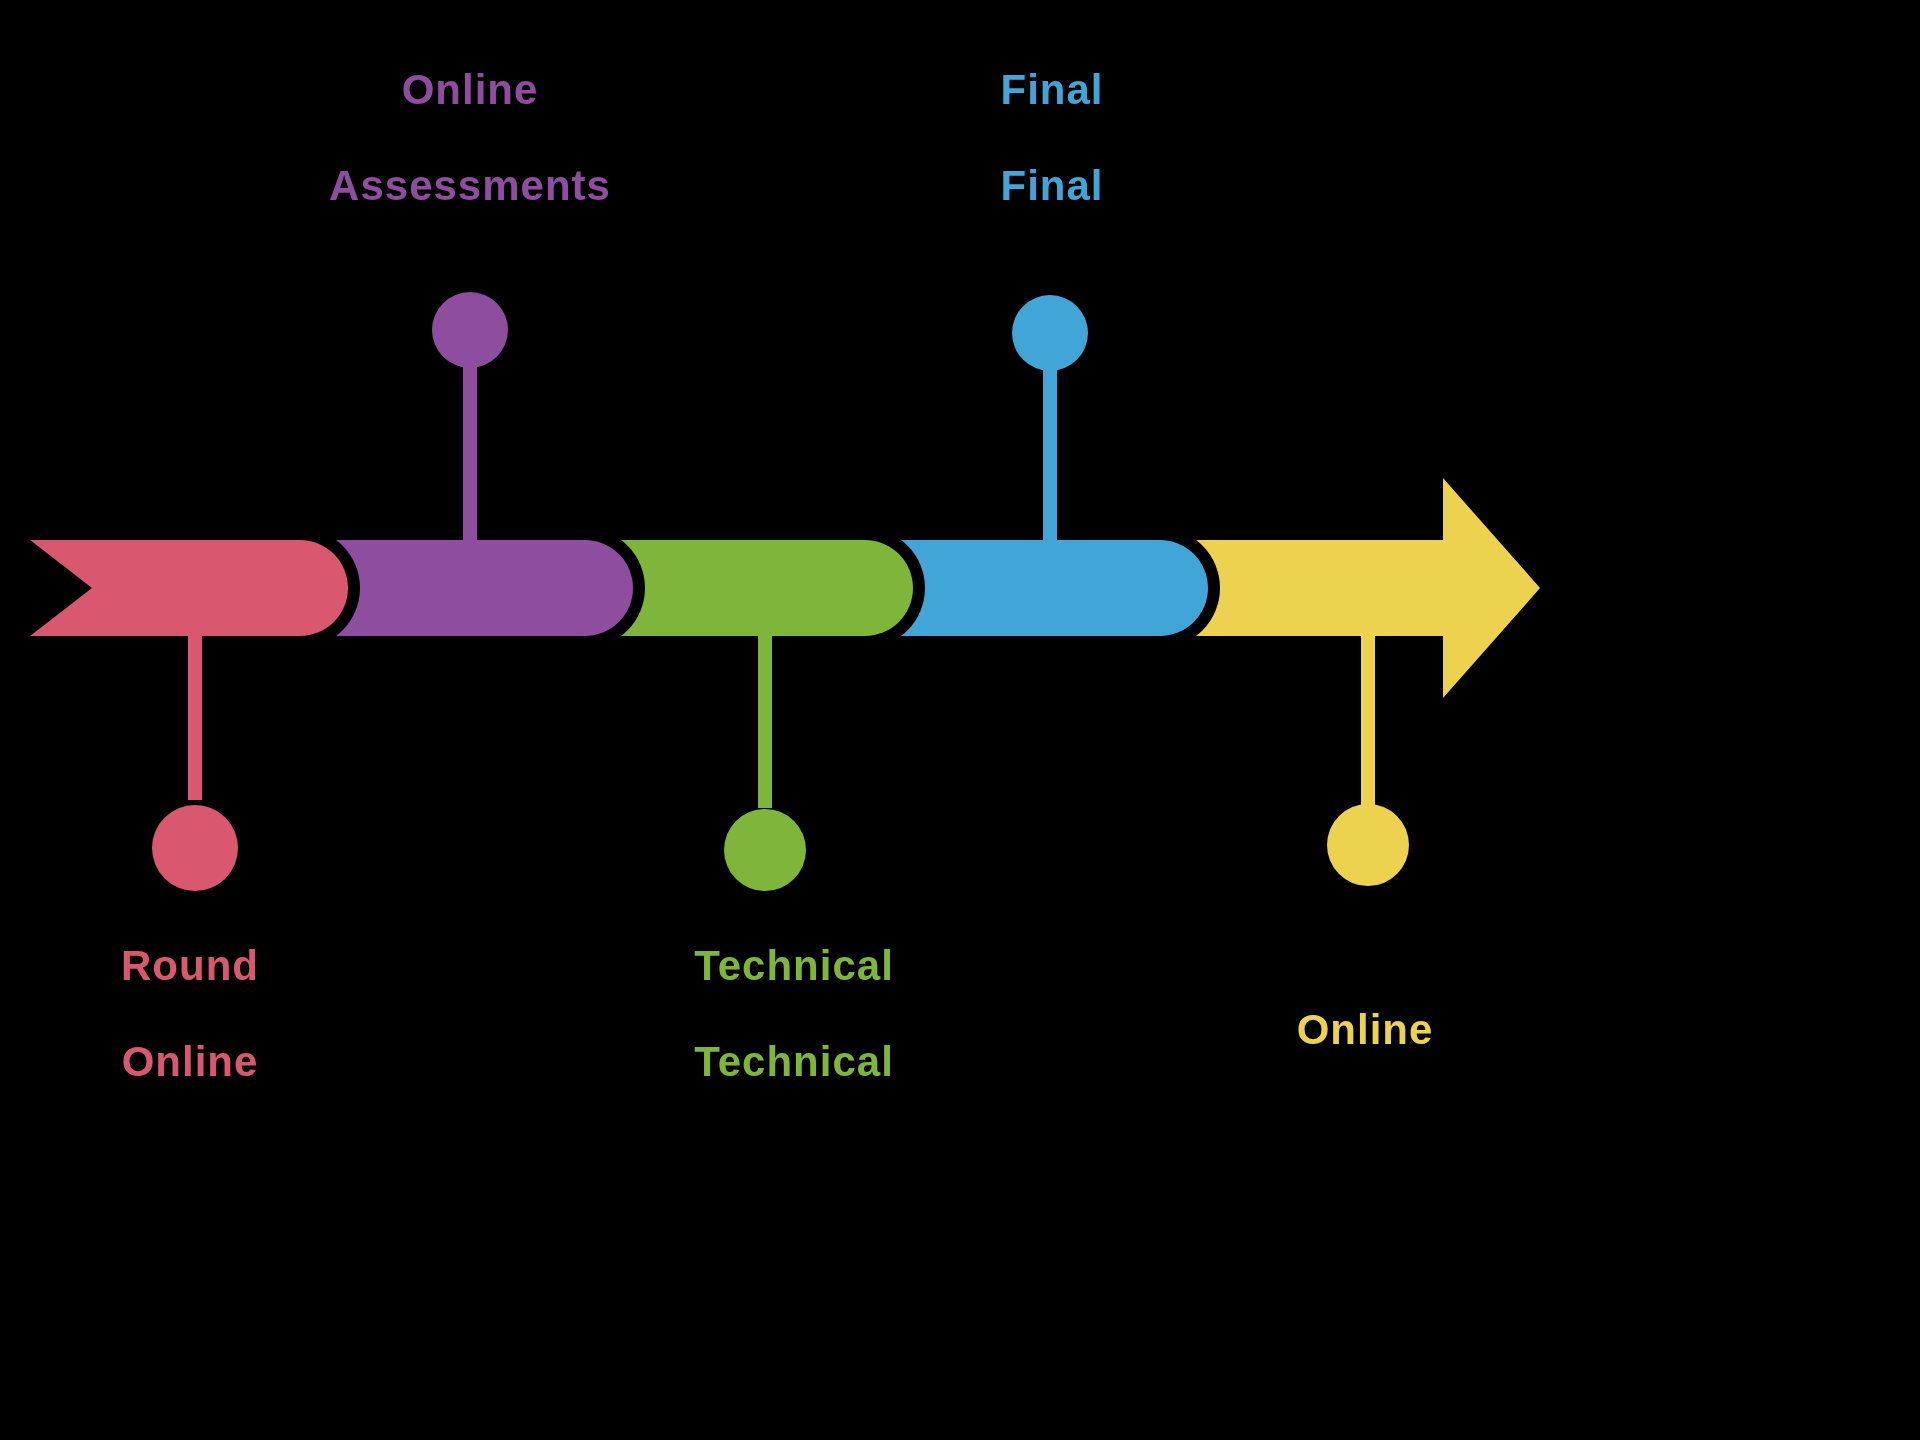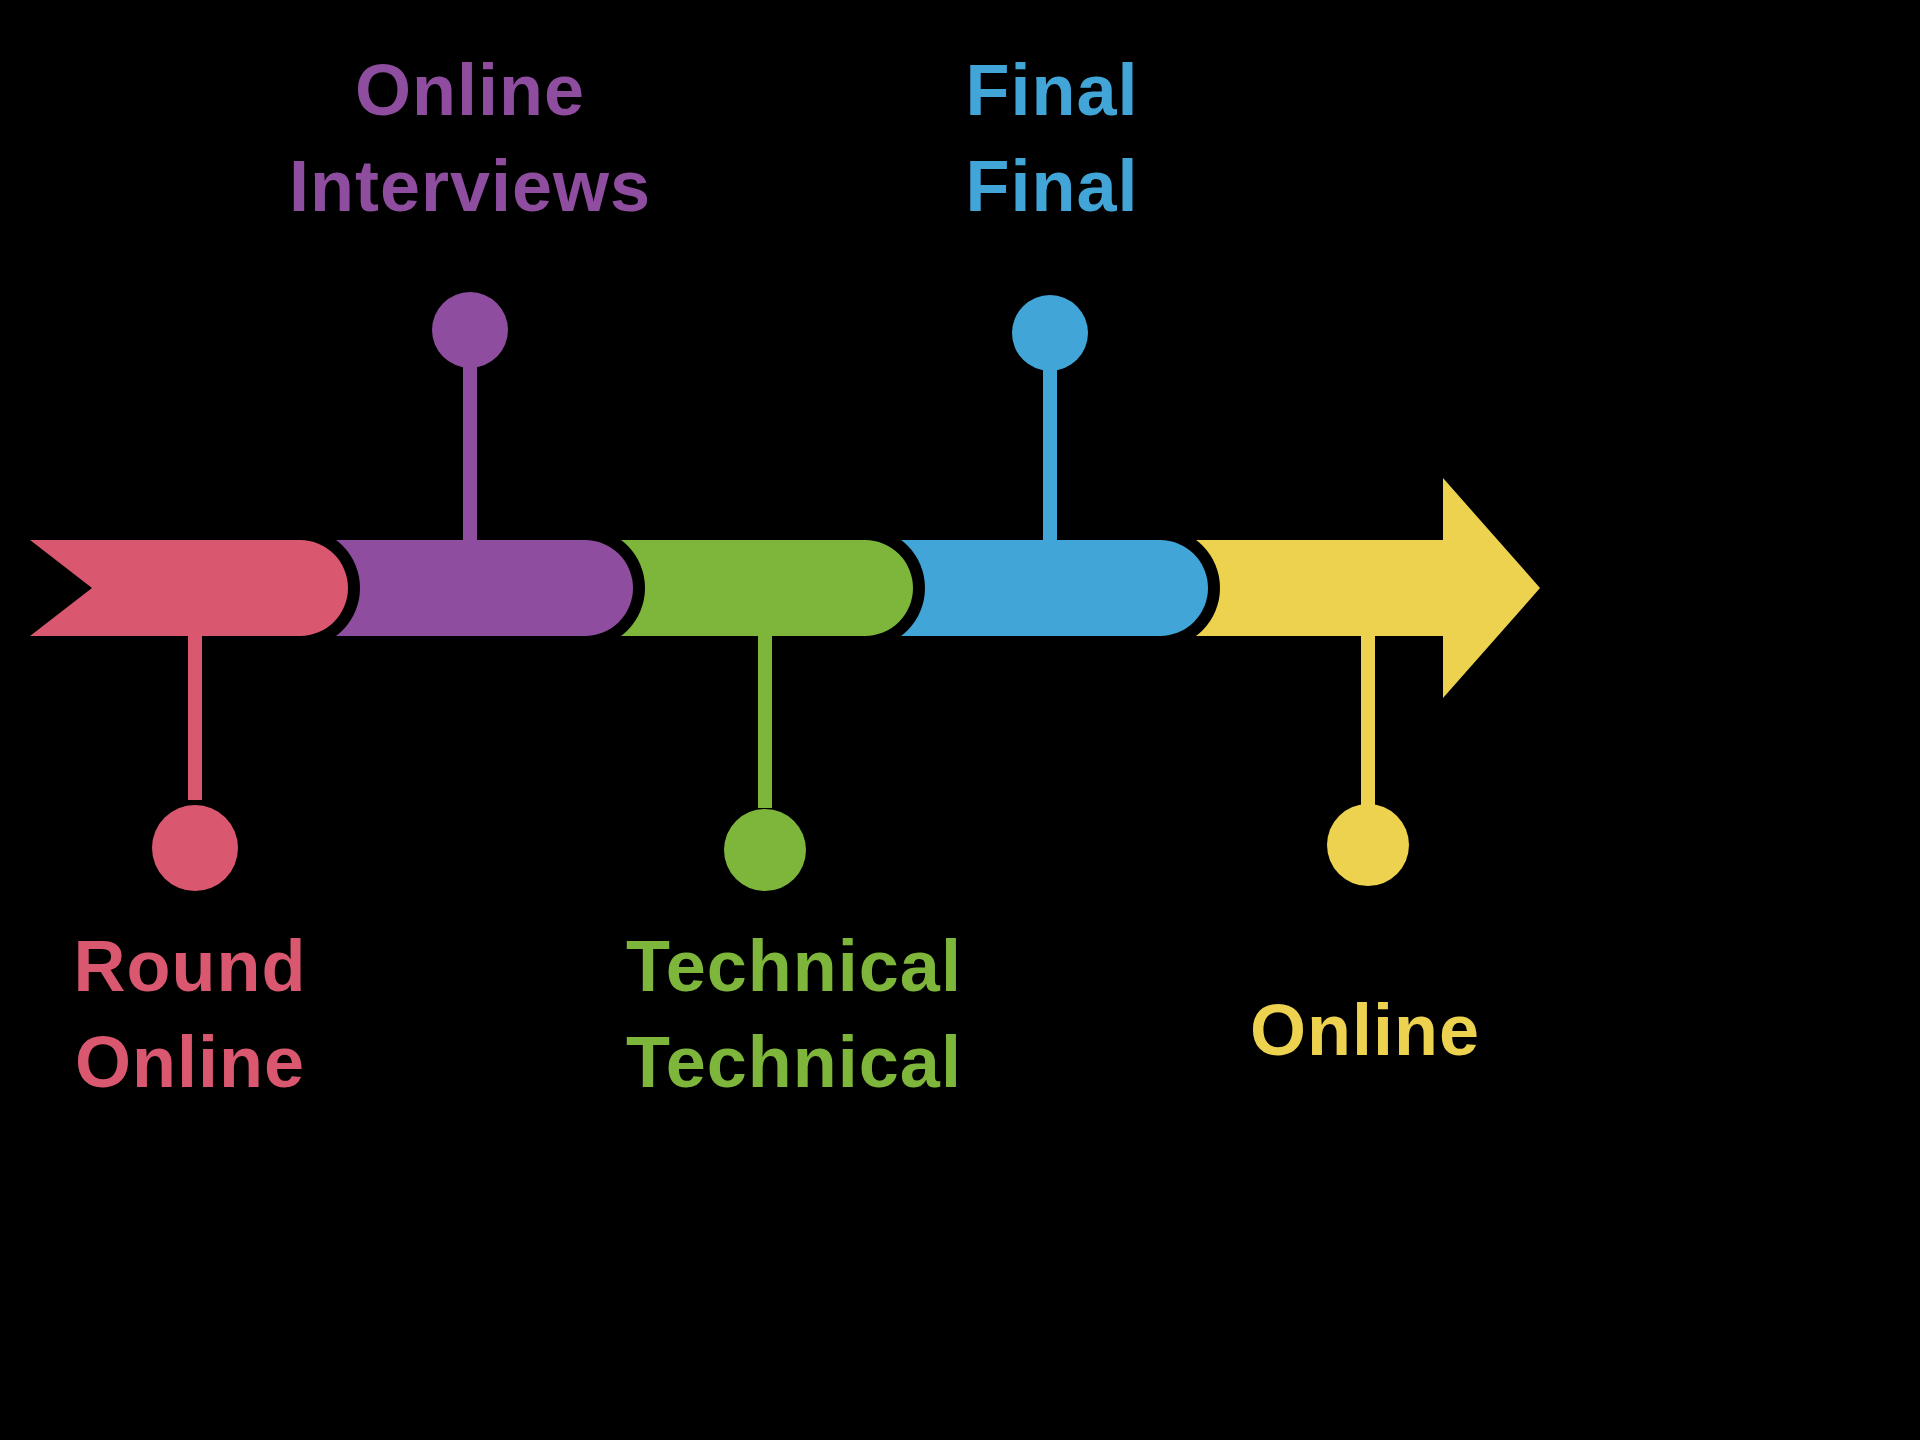--- a/index.html
+++ b/index.html
@@ -20,21 +20,21 @@
   .timeline-svg {
     position: absolute;
     left: 0;
     top: 0;
   }
   .stage-label {
     position: absolute;
     transform: translateX(-50%);
     text-align: center;
     font-weight: bold;
-    font-size: 72px;
+    font-size: 42px;
     line-height: 96px;
     letter-spacing: 1px;
     white-space: nowrap;
   }
   .stage-label span { display: block; }
   .c-pink   { color: #d9586f; }
   .c-purple { color: #8e4d9e; }
   .c-green  { color: #7eb63c; }
   .c-blue   { color: #42a5d8; }
   .c-yellow { color: #edd24f; }
@@ -90,21 +90,21 @@
 
     <path d="M252 540 H585 A48 48 0 0 1 585 636 H252 Z" fill="#8e4d9e"></path>
 
     <circle cx="300" cy="588" r="60" fill="#000000"></circle>
 
     <path d="M30 540 H300 A48 48 0 0 1 300 636 H30 L92 588 Z" fill="#d9586f"></path>
   </svg>
 
   <div class="stage-label c-purple pos-online">
     <span>Online</span>
-    <span>Interviews</span>
+    <span>Assessments</span>
   </div>
 
   <div class="stage-label c-blue pos-final">
     <span>Final</span>
     <span>Final</span>
   </div>
 
   <div class="stage-label c-pink pos-resume">
     <span>Round</span>
     <span>Online</span>

